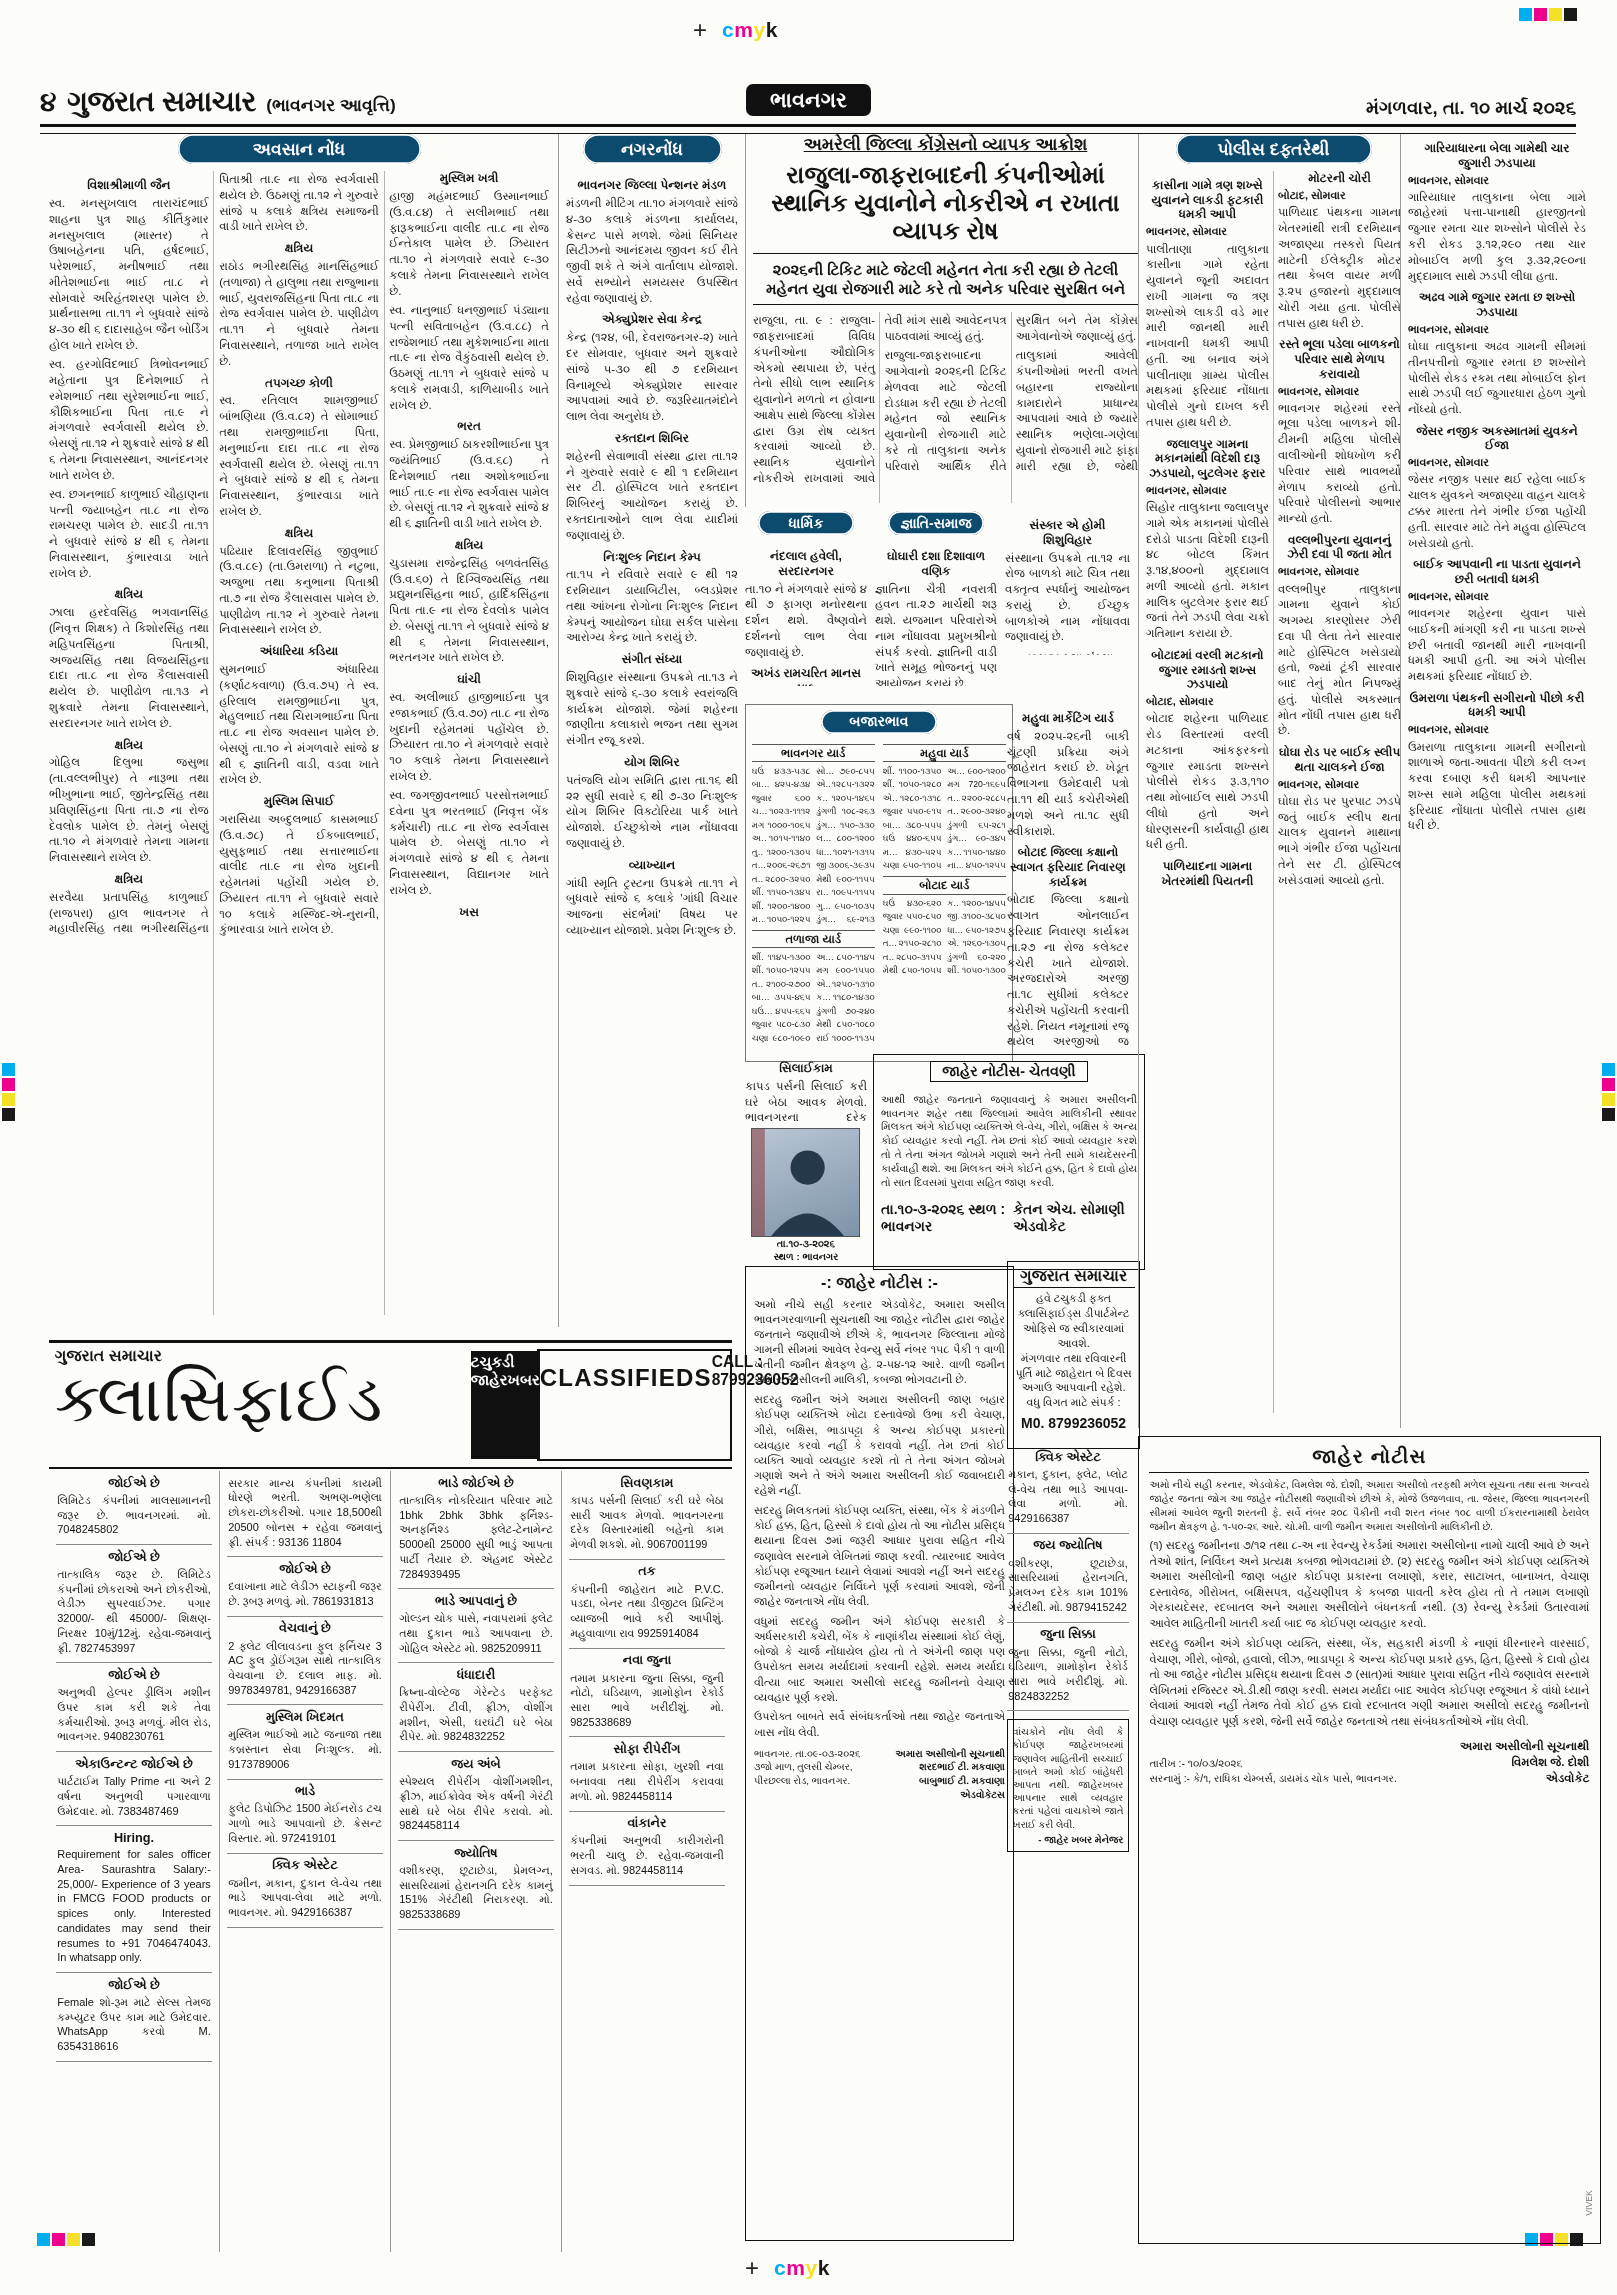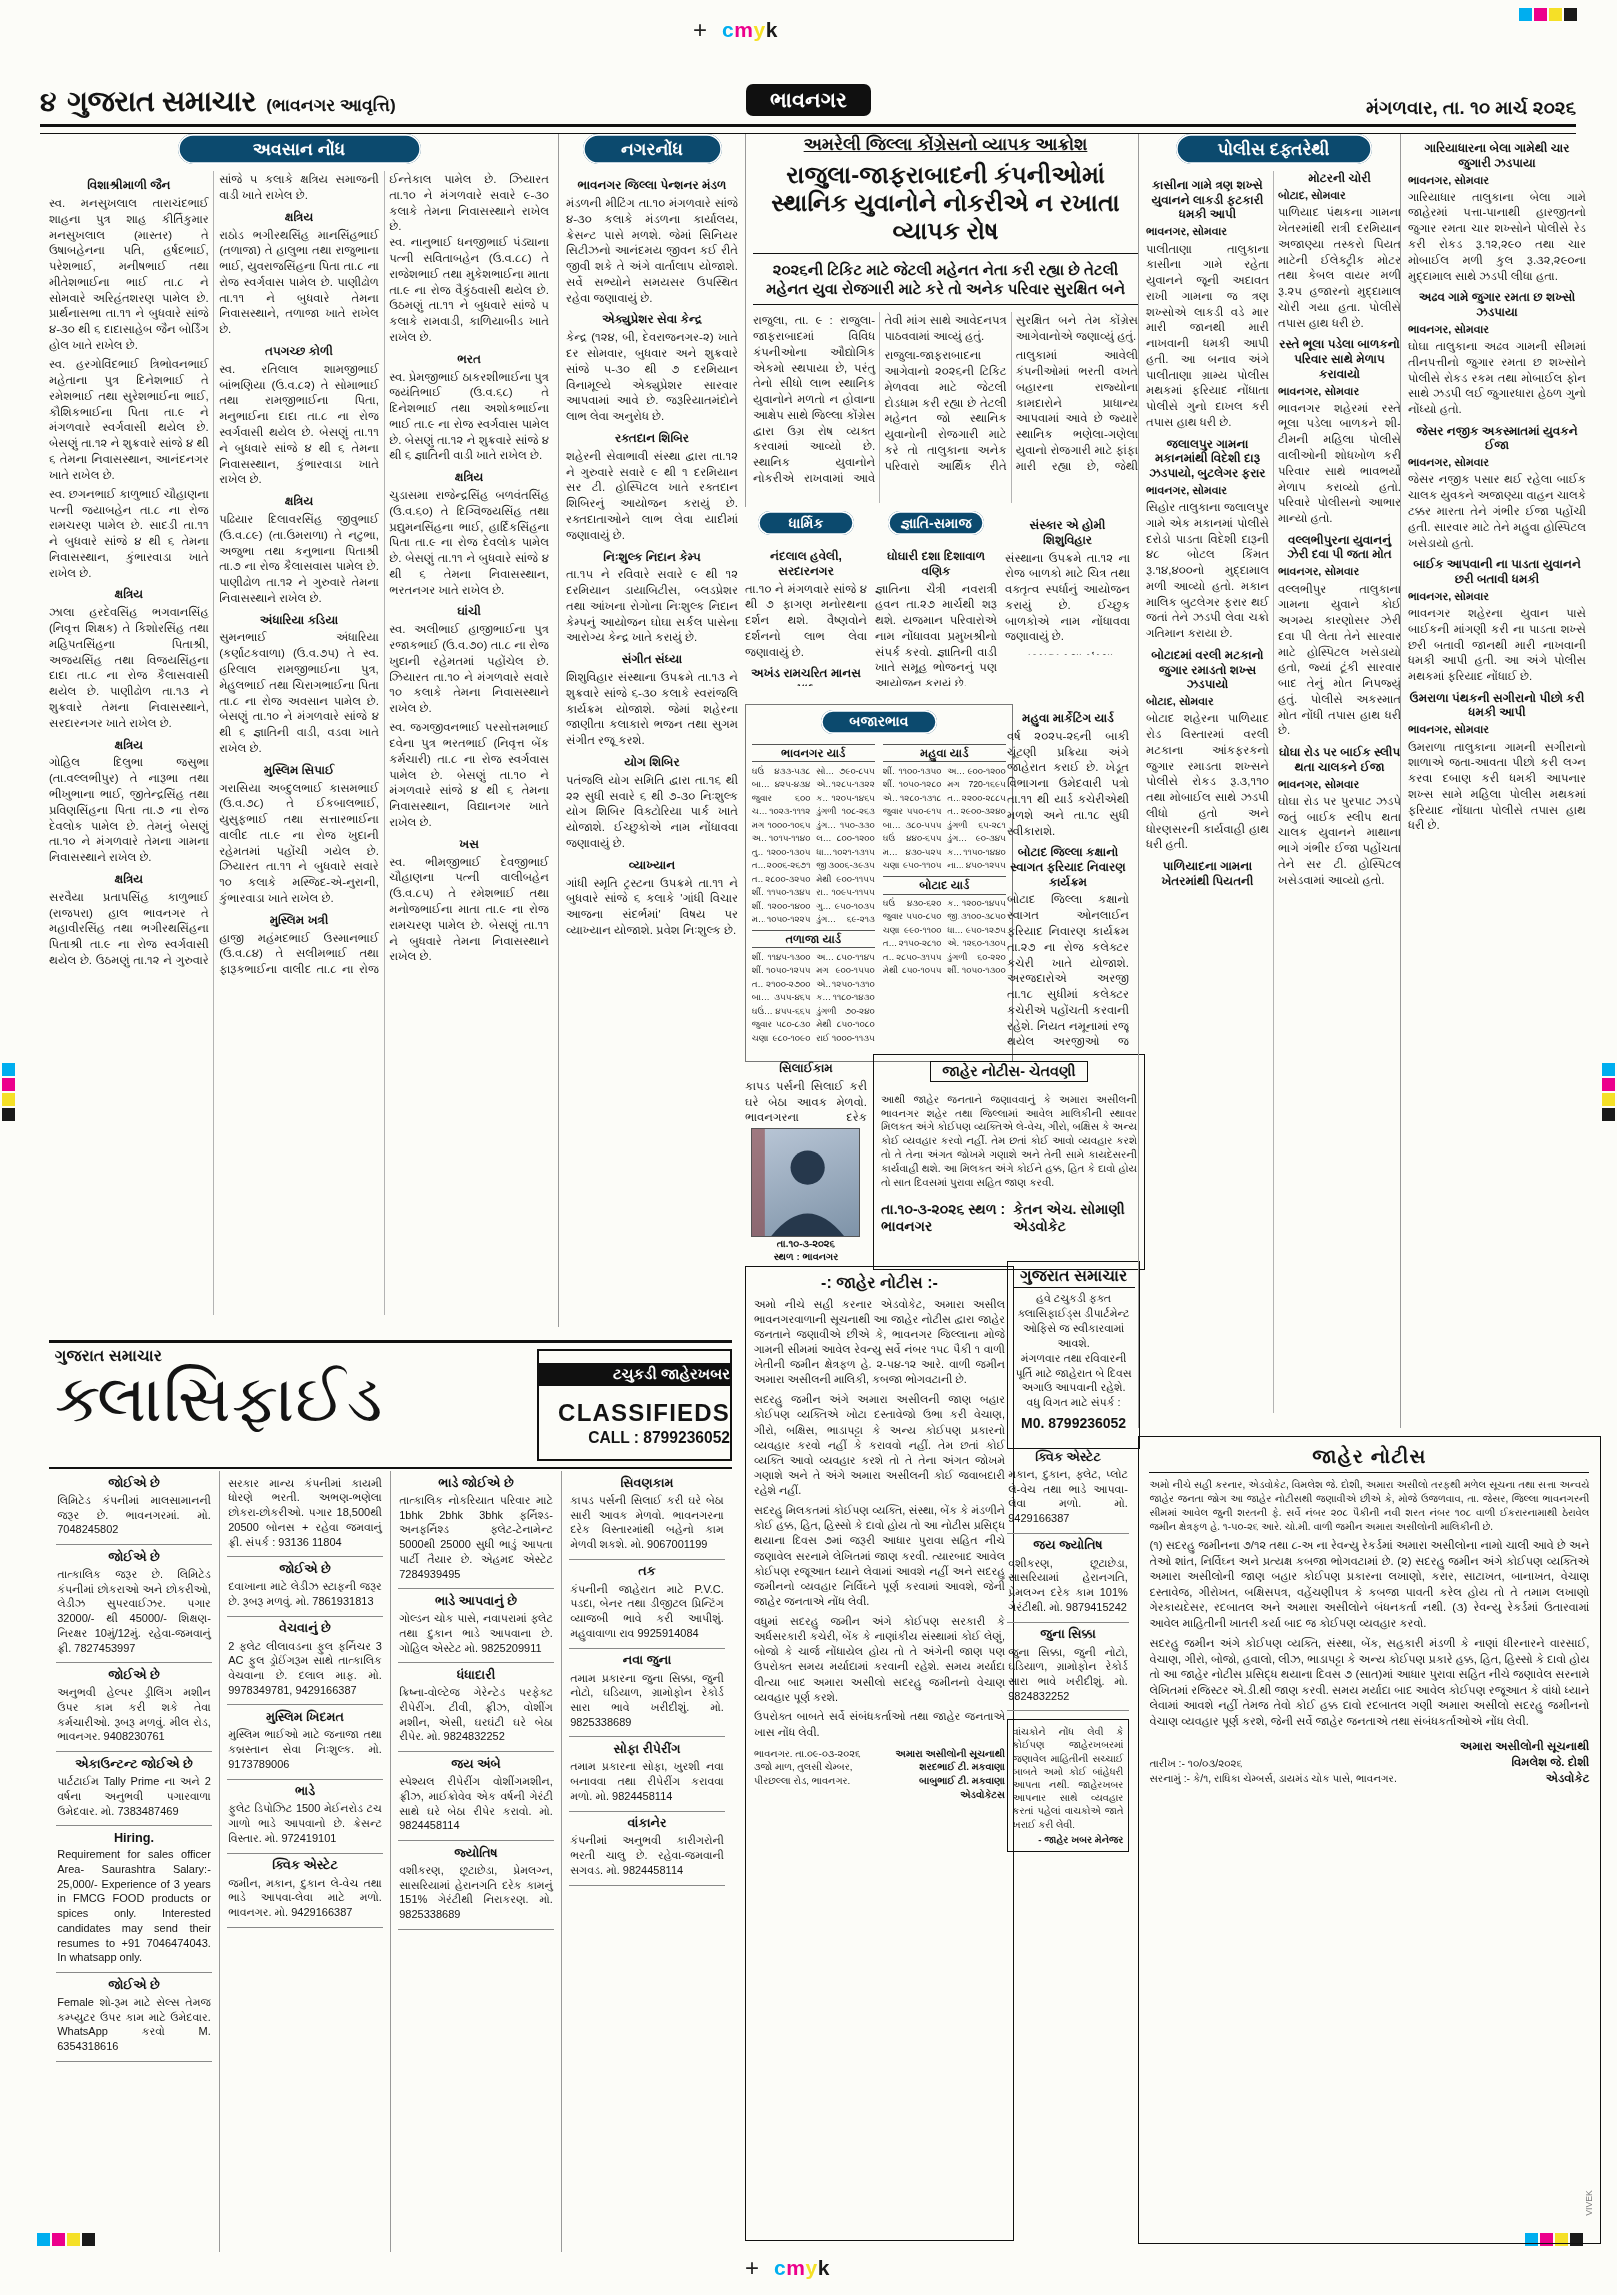--- a/index.html
+++ b/index.html
@@ -107,21 +107,21 @@
   .bn-foot .bl{font-size:10.4px;line-height:1.45}
   .bn-foot .br{font-size:11.6px;font-weight:bold;text-align:right;line-height:1.4}
   .credit{position:absolute;right:-2.3px;bottom:35px;transform:rotate(-90deg);font-size:8.7px;color:#777}
 
   
   #clslogo{left:49px;top:1340px;width:683px;height:124px;border-top:3.5px solid #111;border-bottom:2.9px solid #111;
            display:flex;align-items:stretch}
   .logoL{flex:1;padding:3.5px 5.8px}
   .logoL .brand{font-size:16px;font-weight:bold}
   .logoL .big{font-size:65px;font-weight:normal;line-height:1.05;letter-spacing:1.2px}
-  .logoR{width:191px;border:2.3px solid #111;margin:5.8px 0 5.8px 5.8px;text-align:right;display:flex;flex-direction:column;justify-content:center}
+  .logoR{width:191px;border:2.3px solid #111;margin:5.8px 0 5.8px 5.8px;text-align:left;display:flex;flex-direction:row;justify-content:center}
   .logoR .bar{background:#101010;color:#fff;font-weight:bold;font-size:15px;padding:2.3px 0}
   .logoR .eng{font-size:24px;font-weight:bold;letter-spacing:1.2px;margin-top:13px}
   .logoR .call{font-size:15.6px;font-weight:bold;margin-top:2.3px}
   #clscols{left:49px;top:1471px;width:683px;height:781px;display:flex}
   .ccol{flex:1;padding:0 7px;overflow:hidden;min-width:0}
   .ccol+.ccol{border-left:0.6px solid #999}
   .ad{border-bottom:0.6px solid #888;padding:4.6px 1.2px 7px 1.2px}
   .ad-h{font-weight:bold;text-align:center;font-size:12.7px;margin-bottom:2.3px}
   .ad-t{font-size:11px;text-align:justify;line-height:1.34}
 
@@ -265,21 +265,20 @@
         <p class="it">સ્વ. અલીભાઈ હાજીભાઈના પુત્ર રજાકભાઈ (ઉ.વ.૭૦) તા.૮ ના રોજ ખુદાની રહેમતમાં પહોંચેલ છે. ઝિયારત તા.૧૦ ને મંગળવારે સવારે ૧૦ કલાકે તેમના નિવાસસ્થાને રાખેલ છે.</p>
       </div>
 
       <div>
 
         <p class="it">સ્વ. જગજીવનભાઈ પરસોત્તમભાઈ દવેના પુત્ર ભરતભાઈ (નિવૃત્ત બેંક કર્મચારી) તા.૮ ના રોજ સ્વર્ગવાસ પામેલ છે. બેસણું તા.૧૦ ને મંગળવારે સાંજે ૪ થી ૬ તેમના નિવાસસ્થાન, વિદ્યાનગર ખાતે રાખેલ છે.</p>
       </div>
 
       <div>
         <div class="ih">ખસ</div>
-        <p class="it">સ્વ. ભીમજીભાઈ દેવજીભાઈ ચૌહાણના પત્ની વાલીબહેન (ઉ.વ.૮૫) તે રમેશભાઈ તથા મનોજભાઈના માતા તા.૯ ના રોજ રામચરણ પામેલ છે. બેસણું તા.૧૧ ને બુધવારે તેમના નિવાસસ્થાને રાખેલ છે.</p>
       </div>
     </div>
 </div>
 
 <div id="nagar" class="abs section">
   <div class="pill" style="width:139px">નગરનોંધ</div>
   <div class="flow bodytext">
 
       <div>
         <div class="ih">ભાવનગર જિલ્લા પેન્શનર મંડળ</div>

